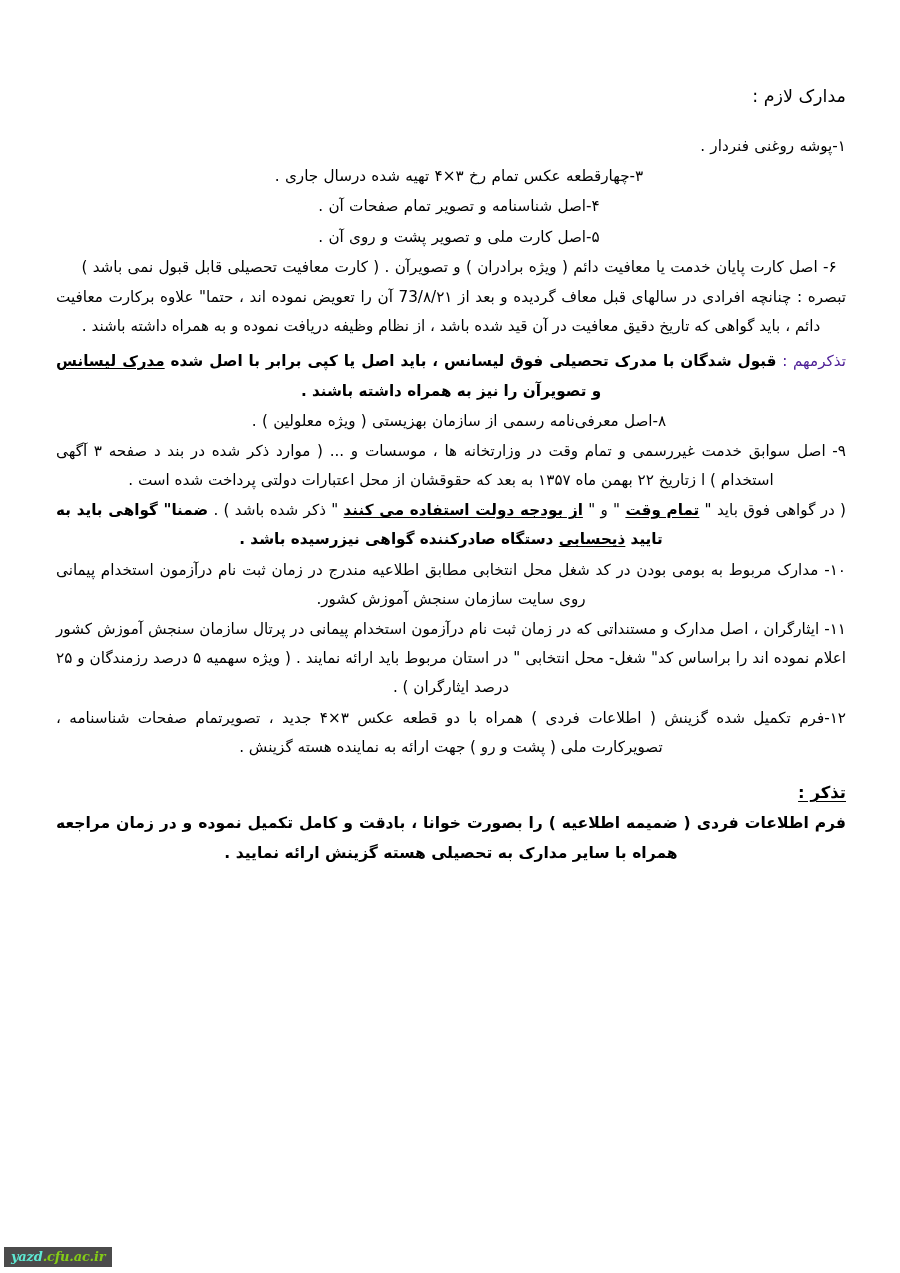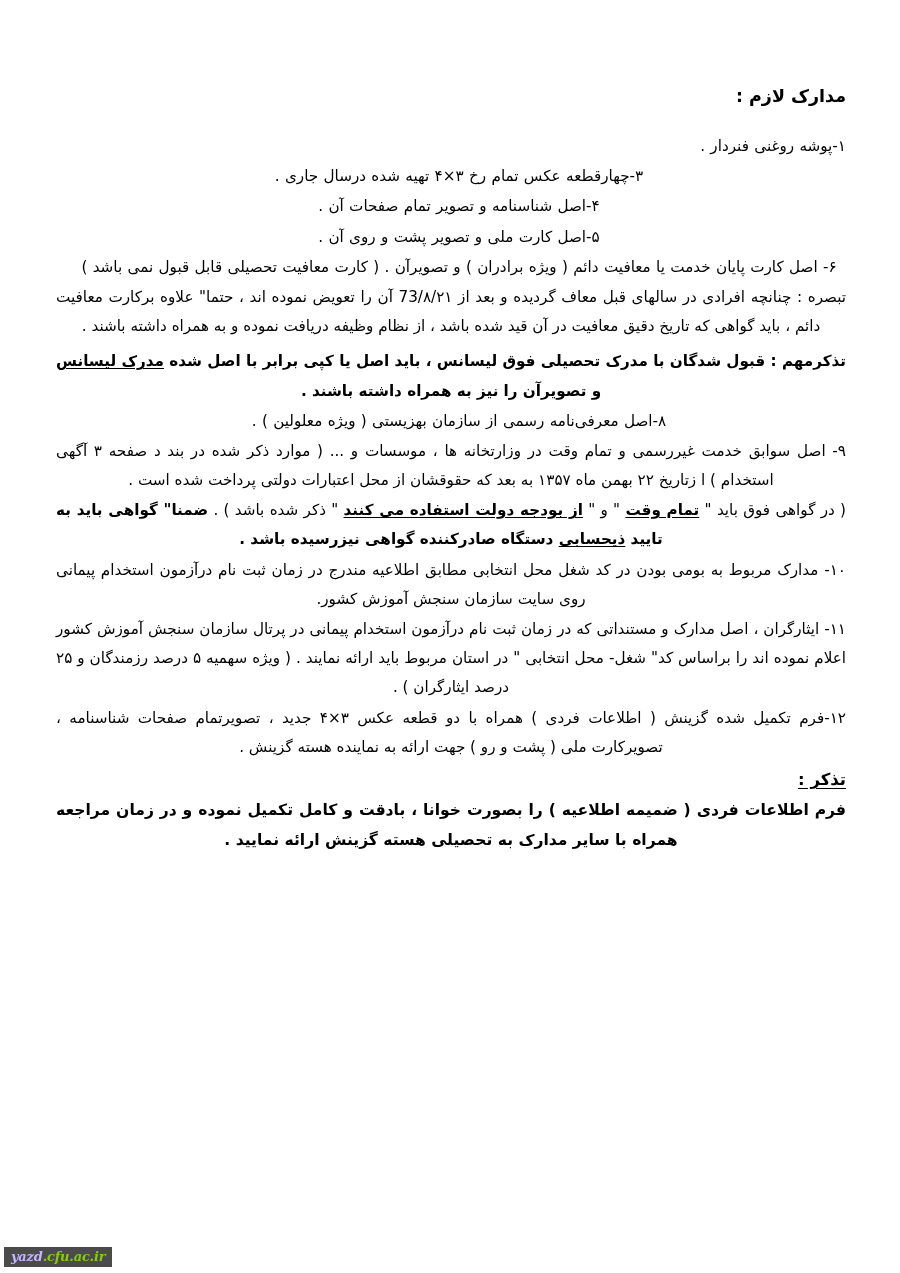--- a/index.html
+++ b/index.html
@@ -28,21 +28,21 @@
     position: absolute;
     top: 86px;
     right: 54px;
     left: 56px;
     direction: rtl;
     text-align: right;
   }
 
   .doc-title {
     font-size: 17.5px;
-    font-weight: bold;
+    font-weight: normal;
     text-align: right;
     margin: 0 0 26px 0;
     letter-spacing: 0.2px;
   }
 
   .item {
     font-size: 15.2px;
     line-height: 1.92;
     margin: 0 0 1px 16px;
     text-align: justify;
@@ -64,22 +64,22 @@
 
   .para {
     font-size: 15.2px;
     line-height: 1.92;
     text-align: justify;
     text-align-last: center;
     margin: 0 0 1px 0;
   }
 
   .note-red {
-    color: #000000;
-    font-weight: bold;
+    color: #4c1d95;
+    font-weight: normal;
   }
 
   .bold {
     font-weight: bold;
   }
 
   .uline {
     text-decoration: underline;
     text-underline-offset: 2px;
   }
@@ -98,21 +98,21 @@
     text-align-last: center;
     margin: 6px 0 1px 0;
   }
 
   .tazakor-head {
     font-size: 16.5px;
     font-weight: bold;
     text-decoration: underline;
     text-underline-offset: 3px;
     text-align: right;
-    margin: 8px 0 6px 0;
+    margin: 21px 0 6px 0;
   }
 
   .final-note {
     font-size: 15.6px;
     font-weight: bold;
     line-height: 1.95;
     text-align: justify;
     text-align-last: center;
     margin: 0;
   }
@@ -124,21 +124,21 @@
     background: #4b4b4b;
     padding: 3px 7px 4px 7px;
     font-family: "DejaVu Serif", "Liberation Serif", serif;
     font-size: 13px;
     font-weight: bold;
     font-style: italic;
     direction: ltr;
     letter-spacing: -0.2px;
     line-height: 1;
   }
-  .watermark .wm-a { color: #c4b5fd; }
+  .watermark .wm-a { color: #5eead4; }
   .watermark .wm-b { color: #84cc16; }
 </style>
 </head>
 <body>
 
 <div class="page">
 
   <div class="content">
 
     <h1 class="doc-title">مدارک لازم :</h1>

